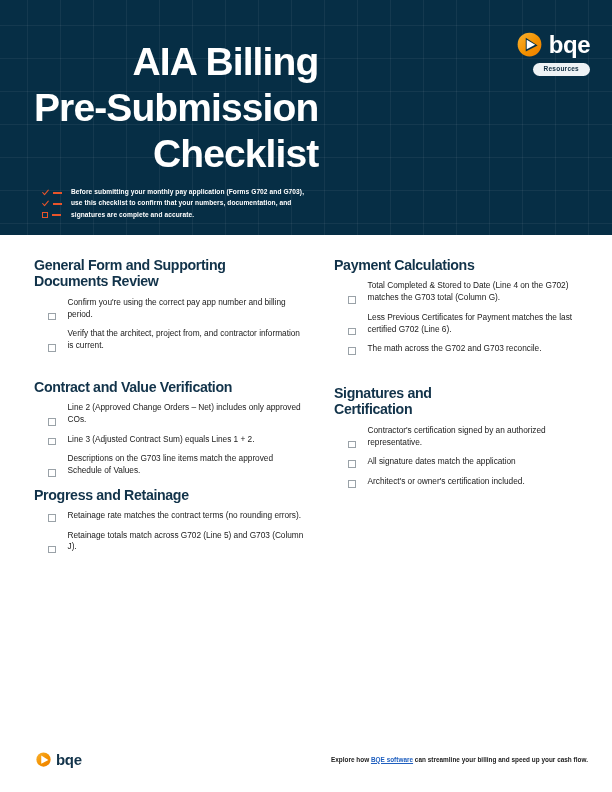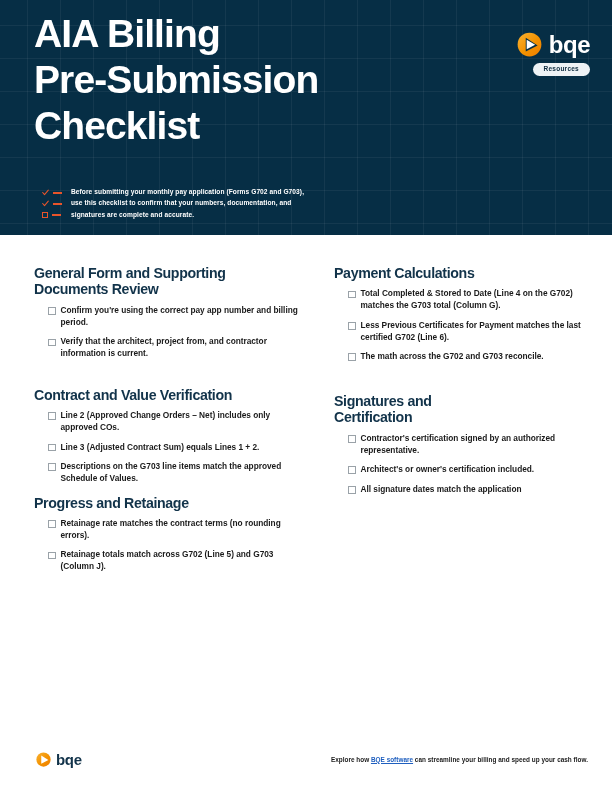--- a/index.html
+++ b/index.html
@@ -41,28 +41,29 @@
     pointer-events: none;
   }
   .header-inner {
     position: relative;
     padding: 0;
     height: 100%;
   }
   .title {
     position: absolute;
     left: 34px;
-    top: 11px;
+    top: 39px;
     margin: 0;
     color: #ffffff;
     font-size: 39px;
     font-weight: bold;
     line-height: 1.18;
     letter-spacing: -0.9px;
     white-space: pre-line;
+    text-align: right;
   }
 
   
   .brand {
     position: absolute;
     right: 22px;
     top: 32px;
     width: 92px;
     display: flex;
     flex-direction: column;
@@ -135,21 +136,21 @@
     font-size: 6.6px;
     font-weight: bold;
     line-height: 1.72;
     letter-spacing: 0.08px;
     white-space: pre-line;
   }
 
   
   .body {
     position: relative;
-    padding: 30px 24px 0 24px;
+    padding: 22px 24px 0 24px;
     display: flex;
     gap: 0px;
   }
   .col {
     box-sizing: border-box;
   }
   .col-left { width: 300px; padding-right: 18px; }
   .col-right { width: 264px; }
 
   .section { margin-bottom: 19px; }
@@ -162,24 +163,23 @@
     letter-spacing: -0.35px;
     white-space: pre-line;
   }
   .check-list {
     list-style: none;
     margin: 0;
     padding: 0 0 0 24px;
   }
   .check-item {
     display: flex;
-    align-items: flex-start;
-    gap: 5px;
+    align-items: flex-end;
+    gap: 12px;
     margin-bottom: 8px;
-    font-weight: bold;
   }
   .check-item:last-child { margin-bottom: 0; }
   .checkbox {
     width: 7.5px;
     height: 7.5px;
     border: 0.9px solid #9aa2a8;
     box-sizing: border-box;
     flex: 0 0 auto;
     margin-top: 2.2px;
     background: #ffffff;
@@ -375,25 +375,25 @@
       <div class="section">
         <h2 class="section-title">Signatures and
 Certification</h2>
         <ul class="check-list">
           <li class="check-item">
             <span class="checkbox"></span>
             <span class="check-text">Contractor's certification signed by an authorized representative.</span>
           </li>
           <li class="check-item">
             <span class="checkbox"></span>
+            <span class="check-text">All signature dates match the application</span>
+          </li>
+          <li class="check-item">
+            <span class="checkbox"></span>
             <span class="check-text">Architect's or owner's certification included.</span>
-          </li>
-          <li class="check-item">
-            <span class="checkbox"></span>
-            <span class="check-text">All signature dates match the application</span>
           </li>
         </ul>
       </div>
 
     </div>
   </div>
 
   <div class="footer">
     <div class="footer-brand">
       <span class="footer-logo-mark">

